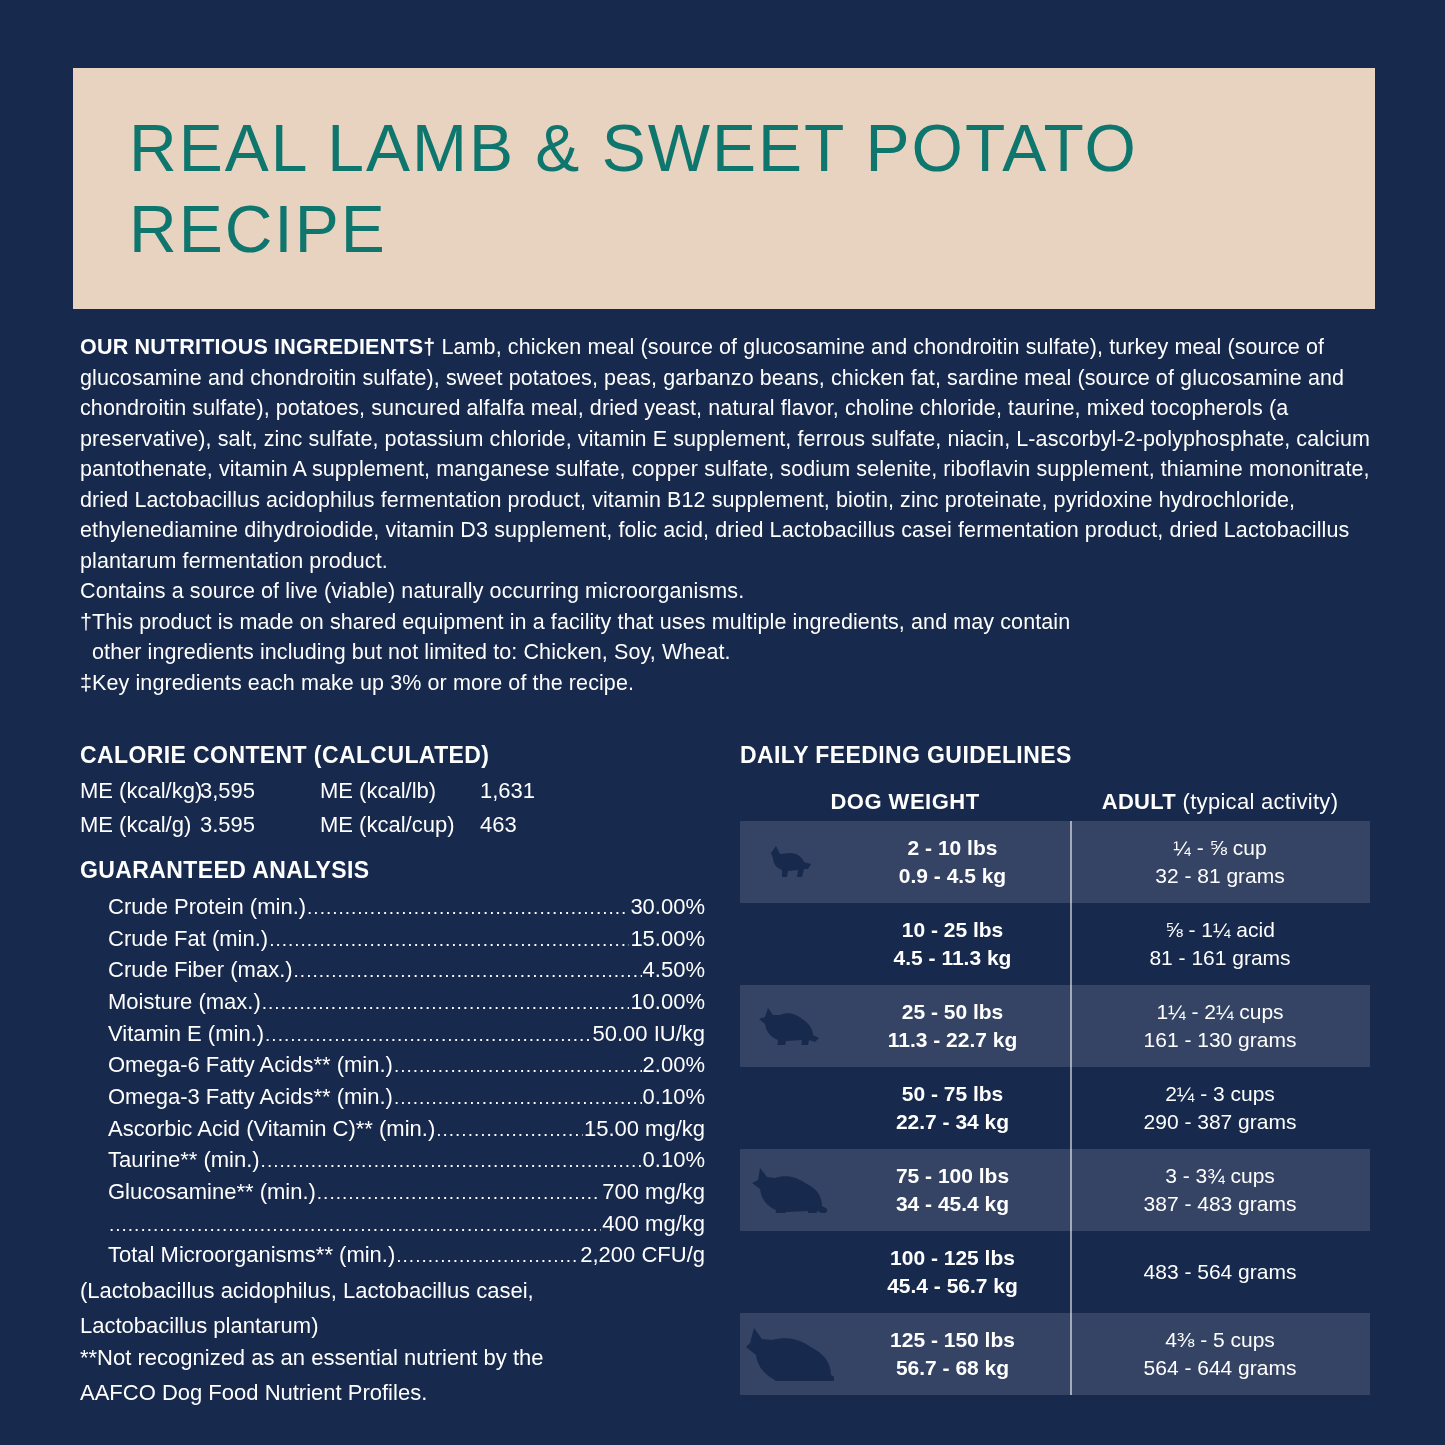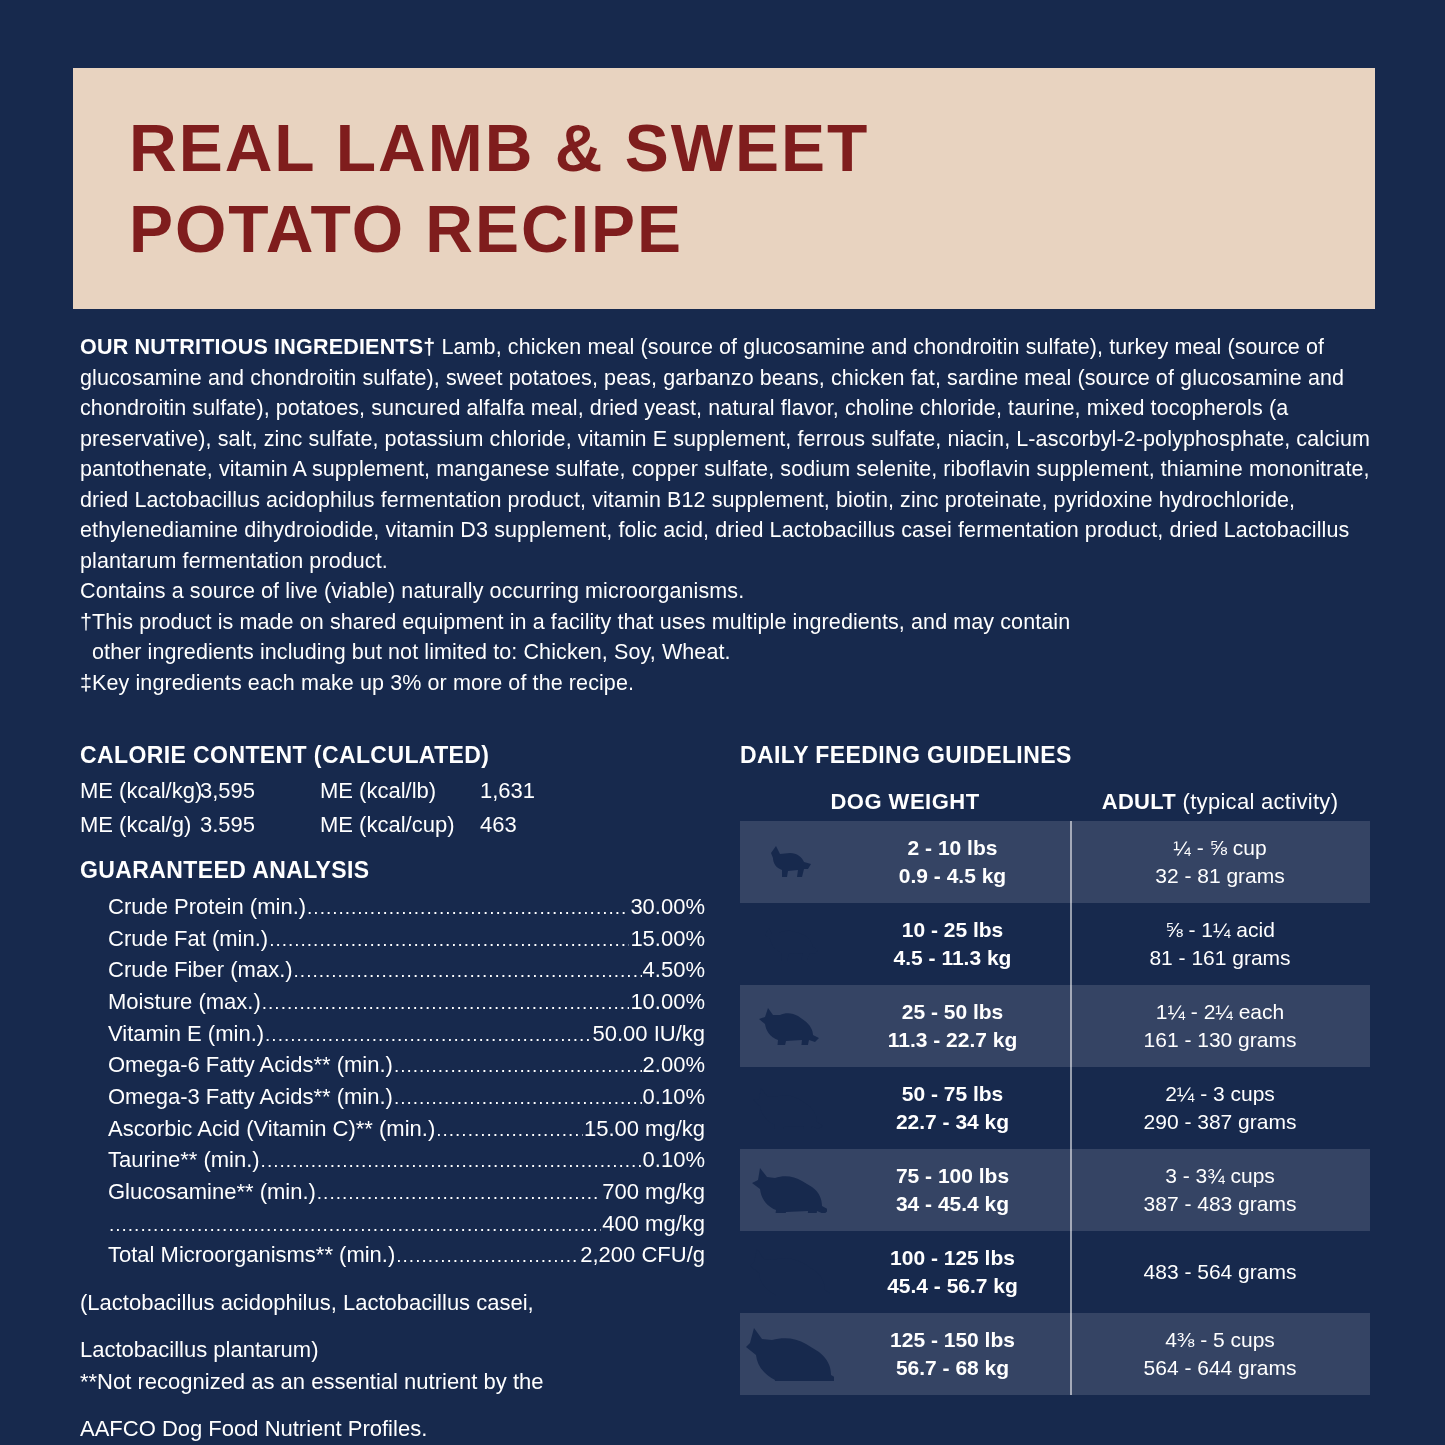--- a/index.html
+++ b/index.html
@@ -25,23 +25,23 @@
     position: absolute;
     left: 73px;
     top: 68px;
     width: 1302px;
     height: 241px;
     background: #e8d3c0;
     display: flex;
     align-items: center;
   }
   .title-text {
-    color: #7f1d1d;
+    color: #0f766e;
     font-size: 66px;
-    font-weight: bold;
+    font-weight: normal;
     letter-spacing: 2px;
     line-height: 1.22;
     padding-left: 56px;
     max-width: 1080px;
     text-transform: uppercase;
   }
 
   
   .ingredients {
     position: absolute;
@@ -104,21 +104,21 @@
     white-space: nowrap;
     letter-spacing: 1px;
     font-size: 19px;
     margin: 0 1px;
     color: #ffffff;
   }
   .ga-val { flex: 0 0 auto; }
   .ga-extra {
     font-size: 22px;
     line-height: 1.42;
-    margin-top: 16px;
+    margin-top: 4px;
   }
   .ga-footnote {
     font-size: 22px;
     line-height: 1.42;
     margin-top: 0;
   }
 
   
   .feed-block {
     position: absolute;
@@ -346,21 +346,21 @@
               <g fill="#17294d">
                 <path d="M10 10 l3-9 5 7 7 0 c6-3 13-2 18 1 l7 5 c5 4 8 9 8 14 l6 3 -4 4 -6-2 -2 9 -6 0 1-9 -16 1 -2 9 -7 0 1-10 c-8-3-12-9-13-16 l-6-5z"></path>
               </g>
             </svg>
         </div>
         <div class="cell-weight">
           <div>25 - 50 lbs</div>
           <div>11.3 - 22.7 kg</div>
         </div>
         <div class="cell-adult">
-          <div>1¼ - 2¼ each</div>
+          <div>1¼ - 2¼ cups</div>
           <div>161 - 130 grams</div>
         </div>
         <div class="divider"></div>
       </div>
 
       <div class="feed-row">
         <div class="cell-icon">
           <svg width="74" height="42" viewBox="0 0 74 42">
               <g fill="#17294d">
                 <path d="M8 12 l2-11 6 8 8 1 c8-3 17-2 24 2 l9 6 c6 5 9 11 9 17 l6 4 -5 3 -6-3 -2 12 -7 0 1-12 -20 1 -3 11 -8 0 2-13 c-9-4-14-11-15-19 l-7-6z"></path>

